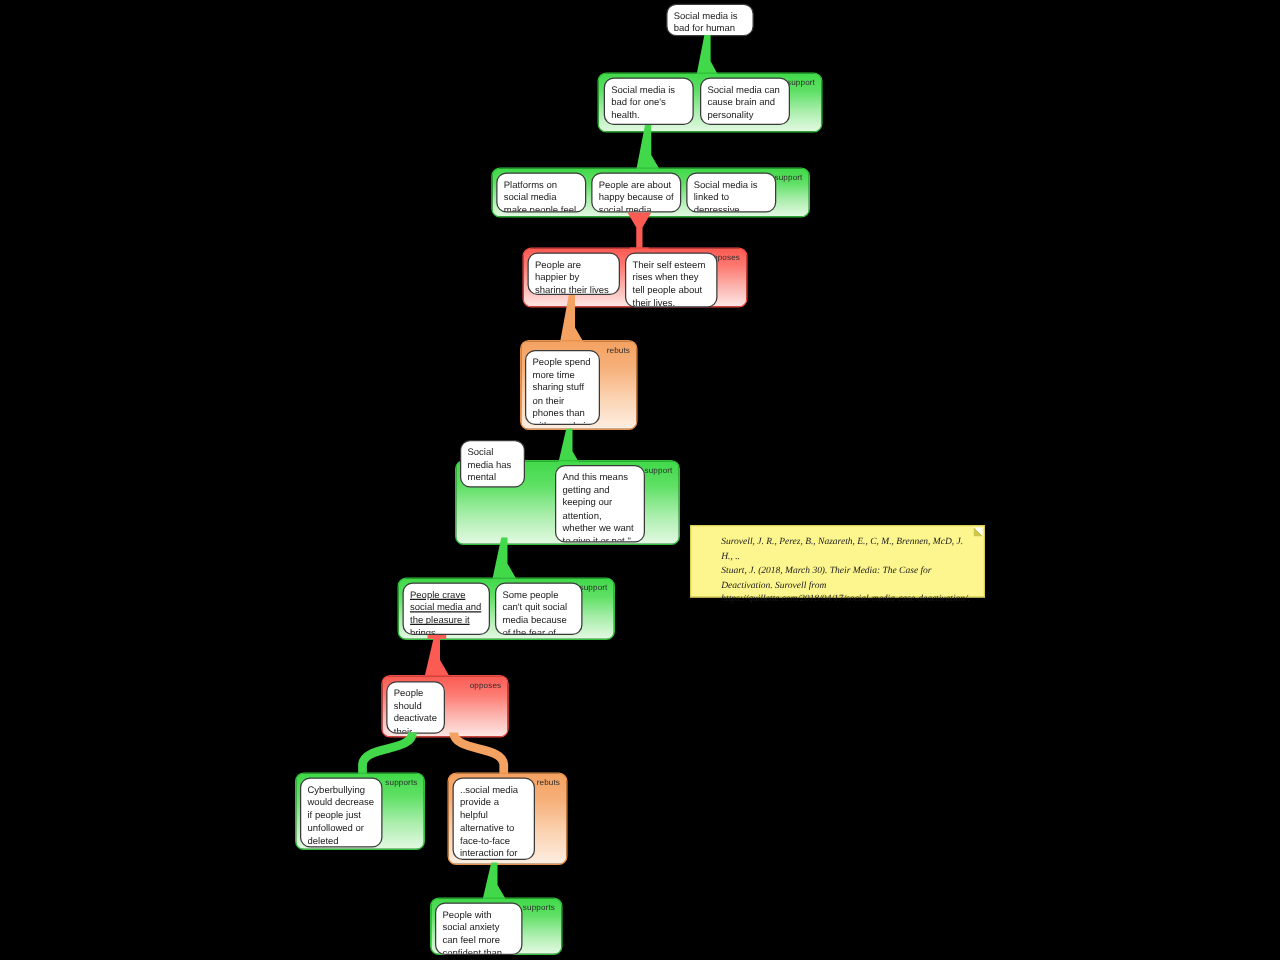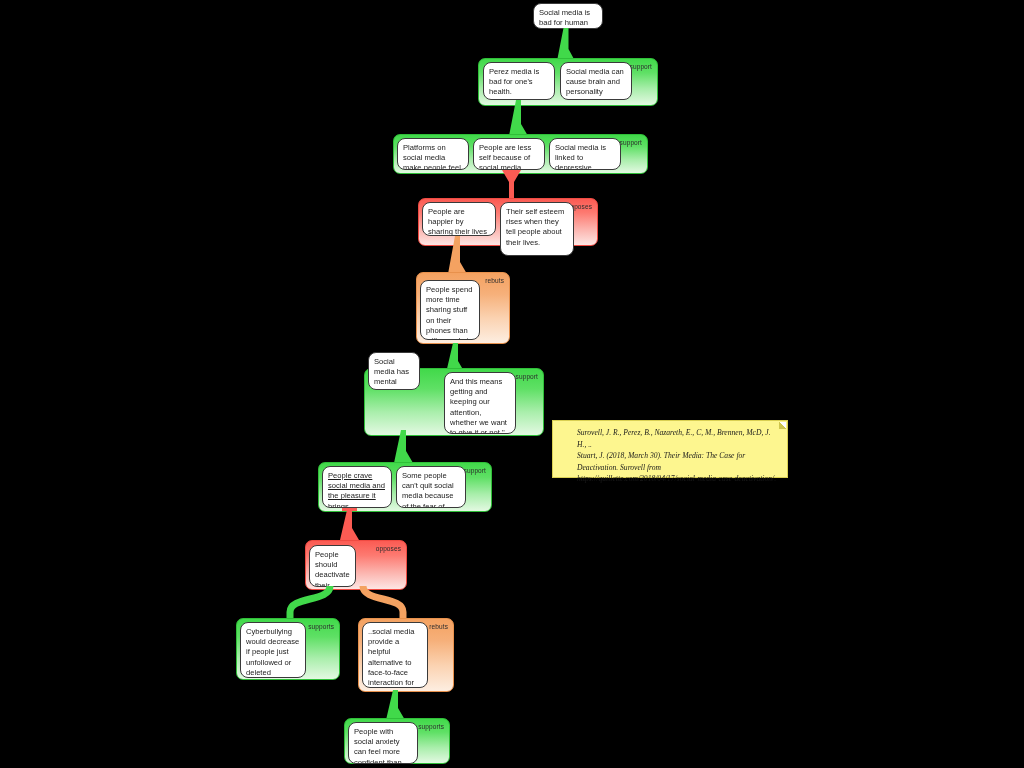--- a/index.html
+++ b/index.html
@@ -70,48 +70,48 @@
 
   <div class="conn" style="left:555px;top:28px;">
     <svg width="30" height="33">
       <path d="M 8.5 0 L 13.5 0 L 13.5 21 L 20 33 L 2 33 Z" fill="#41d94a"></path>
     </svg>
   </div>
 
   <div class="group support" style="left:478px;top:58px;width:180px;height:48px;">
     <span class="group-label">support</span>
   </div>
-  <div class="card" style="left:483px;top:62px;width:72px;height:38px;">Perez media is bad for one's health.</div>
+  <div class="card" style="left:483px;top:62px;width:72px;height:38px;">Social media is bad for one's health.</div>
   <div class="card" style="left:560px;top:62px;width:72px;height:38px;">Social media can cause brain and personality disorders.</div>
 
   <div class="conn" style="left:504px;top:100px;">
     <svg width="30" height="36">
       <path d="M 12 0 L 17 0 L 17 24 L 24 36 L 5 36 Z" fill="#41d94a"></path>
     </svg>
   </div>
 
   <div class="group support" style="left:393px;top:134px;width:255px;height:40px;">
     <span class="group-label">support</span>
   </div>
   <div class="card" style="left:397px;top:138px;width:72px;height:32px;">Platforms on social media make people feel worse.</div>
-  <div class="card" style="left:473px;top:138px;width:72px;height:32px;">People are less self because of social media.</div>
+  <div class="card" style="left:473px;top:138px;width:72px;height:32px;">People are about happy because of social media.</div>
   <div class="card" style="left:549px;top:138px;width:72px;height:32px;">Social media is linked to depressive symptoms.</div>
 
   <div class="conn" style="left:495px;top:170px;">
     <svg width="30" height="30">
       <path d="M 19 30 L 19 12 L 26 0 L 7 0 L 14 12 L 14 30 Z" fill="#fb5b53"></path>
       <rect x="9" y="28" width="15" height="3" fill="#fb5b53"></rect>
     </svg>
   </div>
 
   <div class="group opposes" style="left:418px;top:198px;width:180px;height:48px;">
     <span class="group-label">opposes</span>
   </div>
   <div class="card" style="left:422px;top:202px;width:74px;height:34px;">People are happier by sharing their lives with others.</div>
-  <div class="card" style="left:500px;top:202px;width:74px;height:54px;">Their self esteem rises when they tell people about their lives.</div>
+  <div class="card" style="left:500px;top:202px;width:74px;height:44px;">Their self esteem rises when they tell people about their lives.</div>
 
   <div class="conn" style="left:444px;top:236px;">
     <svg width="30" height="38">
       <path d="M 11 0 L 16 0 L 16 26 L 23 38 L 4 38 Z" fill="#f4a261"></path>
     </svg>
   </div>
 
   <div class="group rebuts" style="left:416px;top:272px;width:94px;height:72px;">
     <span class="group-label">rebuts</span>
   </div>

